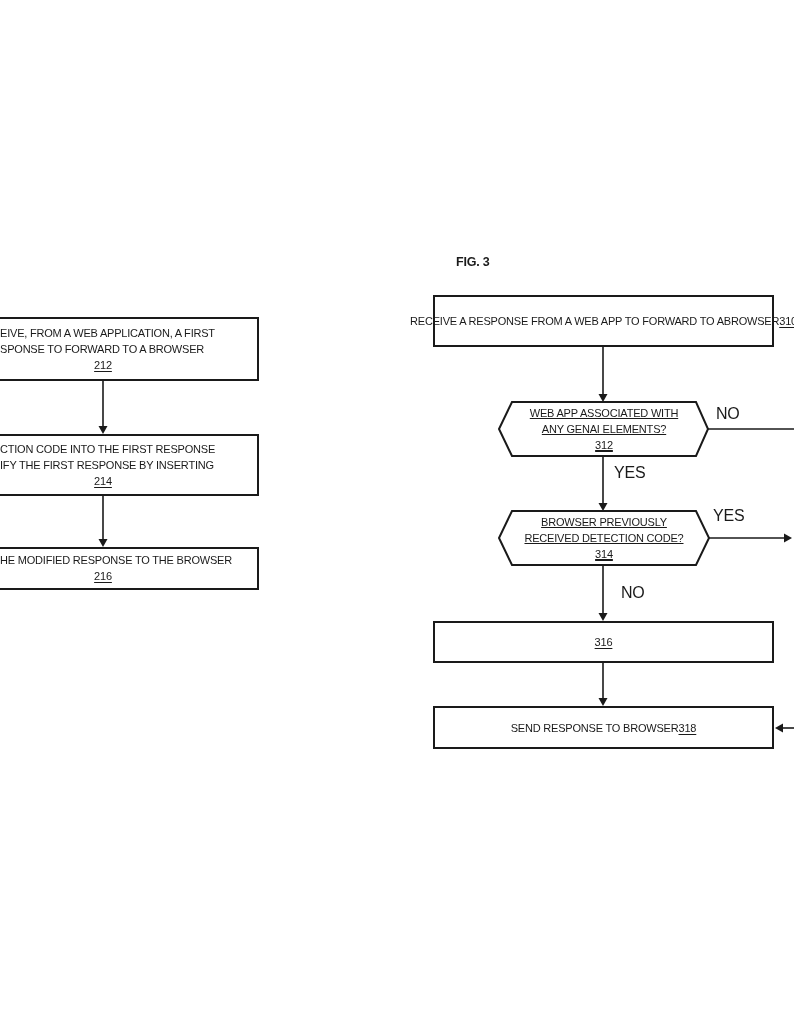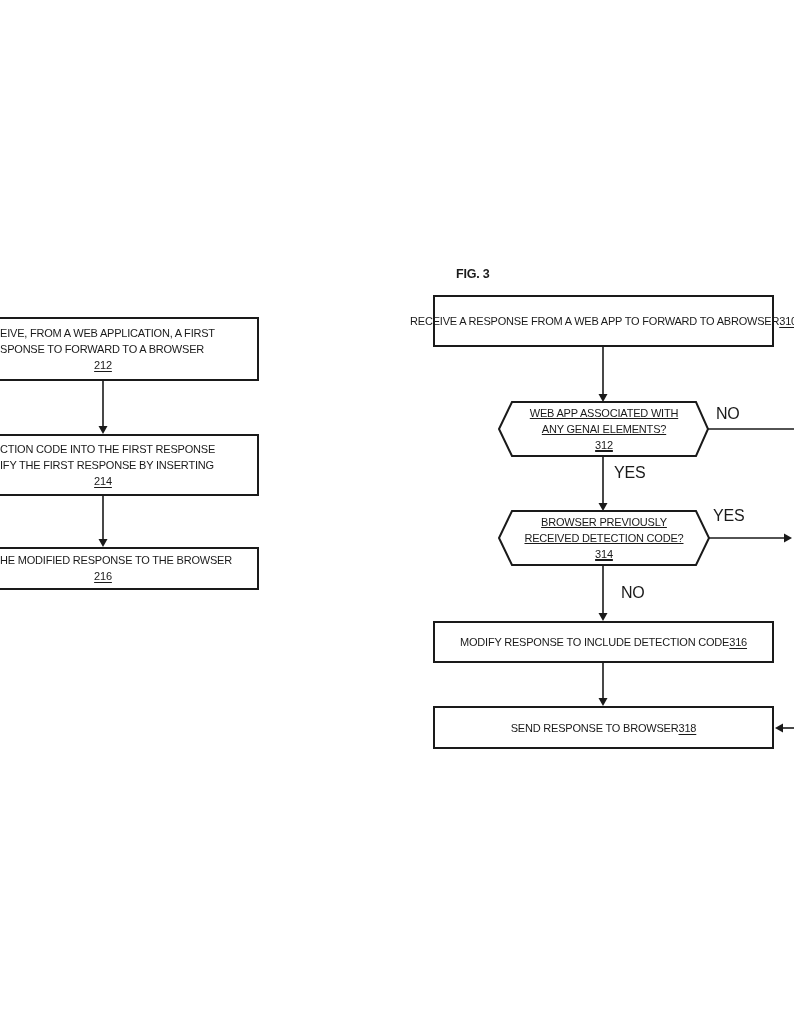--- a/index.html
+++ b/index.html
@@ -34,21 +34,20 @@
   .hextext{
     position:absolute;width:210px;height:54px;
     display:flex;flex-direction:column;justify-content:center;align-items:center;
     text-align:center;
     text-decoration:underline;
   }
   .fig-title{
     position:absolute;left:456px;top:255px;
     font-size:12.5px;font-weight:bold;letter-spacing:-0.2px;line-height:14px;
     white-space:nowrap;
-    margin-top:12px;
   }
   .branch-label{
     position:absolute;
     font-size:16px;line-height:14px;letter-spacing:-0.2px;
     white-space:nowrap;
   }
 </style>
 </head>
 <body>
 
@@ -134,21 +133,20 @@
     <div class="tline"><span class="ref">312</span></div>
   </div>
 
   <div class="hextext" style="left:499px;top:511px">
     <div class="tline">BROWSER PREVIOUSLY</div>
     <div class="tline">RECEIVED DETECTION CODE?</div>
     <div class="tline"><span class="ref">314</span></div>
   </div>
 
   <div class="fbox cbox" style="left:433px;top:621px;width:341px;height:42px">
-    <div class="tline">MODIFY RESPONSE TO INCLUDE DETECTION CODE</div>
     <div class="tline"><span class="ref">316</span></div>
   </div>
 
   <div class="fbox cbox" style="left:433px;top:706px;width:341px;height:43px">
     <div class="tline">SEND RESPONSE TO BROWSER</div>
     <div class="tline"><span class="ref">318</span></div>
   </div>
 
   <div class="branch-label" style="left:716px;top:407px">NO</div>
   <div class="branch-label" style="left:614px;top:466px">YES</div>

